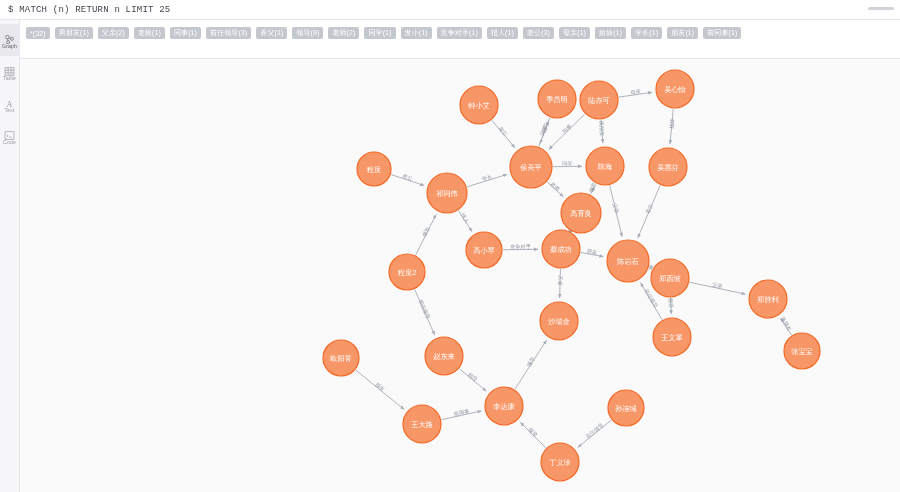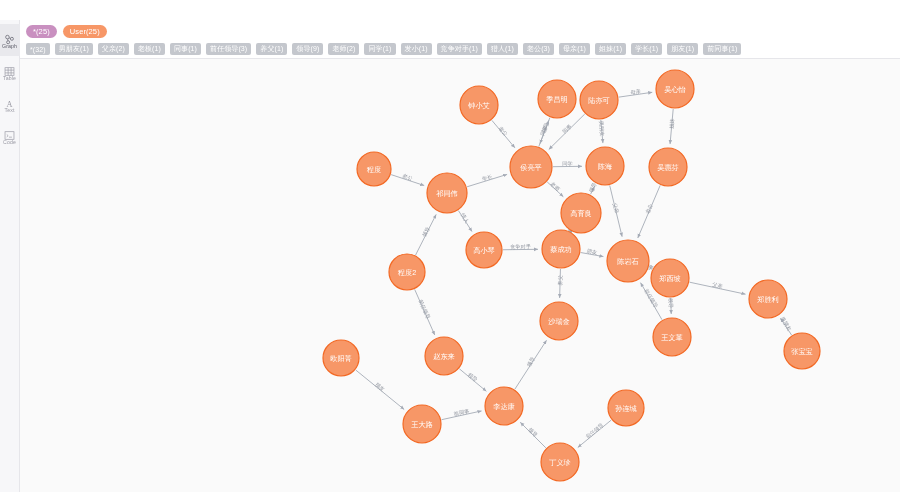--- a/index.html
+++ b/index.html
@@ -82,20 +82,24 @@
     fill:#8f949e; font-size:5.2px; text-anchor:middle;
     dominant-baseline:central;
     font-family:"Liberation Sans","DejaVu Sans",sans-serif;
   }
 </style>
 </head>
 <body>
 
 <div id="app">
 
+  <div class="query-bar">
+    <span class="query-text">$ MATCH (n) RETURN n LIMIT 25</span>
+    <span class="query-scroll"></span>
+  </div>
 
   <div class="sidebar">
 
     <div class="side-item active">
       <span class="side-ico">
         <svg viewBox="0 0 16 16" width="11" height="11">
           <circle cx="5" cy="4.5" r="2.6" fill="none" stroke="currentColor" stroke-width="1"></circle>
           <circle cx="11.5" cy="7" r="2.2" fill="none" stroke="currentColor" stroke-width="1"></circle>
           <circle cx="6" cy="12" r="2.2" fill="none" stroke="currentColor" stroke-width="1"></circle>
           <line x1="7.4" y1="5.6" x2="9.4" y2="6.5" stroke="currentColor" stroke-width="0.9"></line>
@@ -133,24 +137,20 @@
           <rect x="1.5" y="2.5" width="13" height="11" fill="none" stroke="currentColor" stroke-width="1"></rect>
           <polyline points="4,6.5 6,8.3 4,10.1" fill="none" stroke="currentColor" stroke-width="1"></polyline>
           <line x1="7.3" y1="10.4" x2="11.5" y2="10.4" stroke="currentColor" stroke-width="1"></line>
         </svg>
       </span>
       <span class="side-lbl">Code</span>
     </div>
   </div>
 
   <div class="badges">
-    <div class="badge-row r1" id="node-label-row">
-        <span class="badge pill-star" style="background: rgb(201, 144, 192);">*(25)</span>
-        <span class="badge pill-user" style="background: rgb(247, 151, 103);">User(25)</span>
-      </div>
     <div class="badge-row r2" id="rel-type-row">
         <span class="badge rel">*(32)</span>
         <span class="badge rel">男朋友(1)</span>
         <span class="badge rel">父亲(2)</span>
         <span class="badge rel">老板(1)</span>
         <span class="badge rel">同事(1)</span>
         <span class="badge rel">前任领导(3)</span>
         <span class="badge rel">养父(1)</span>
         <span class="badge rel">领导(9)</span>
         <span class="badge rel">老师(2)</span>

